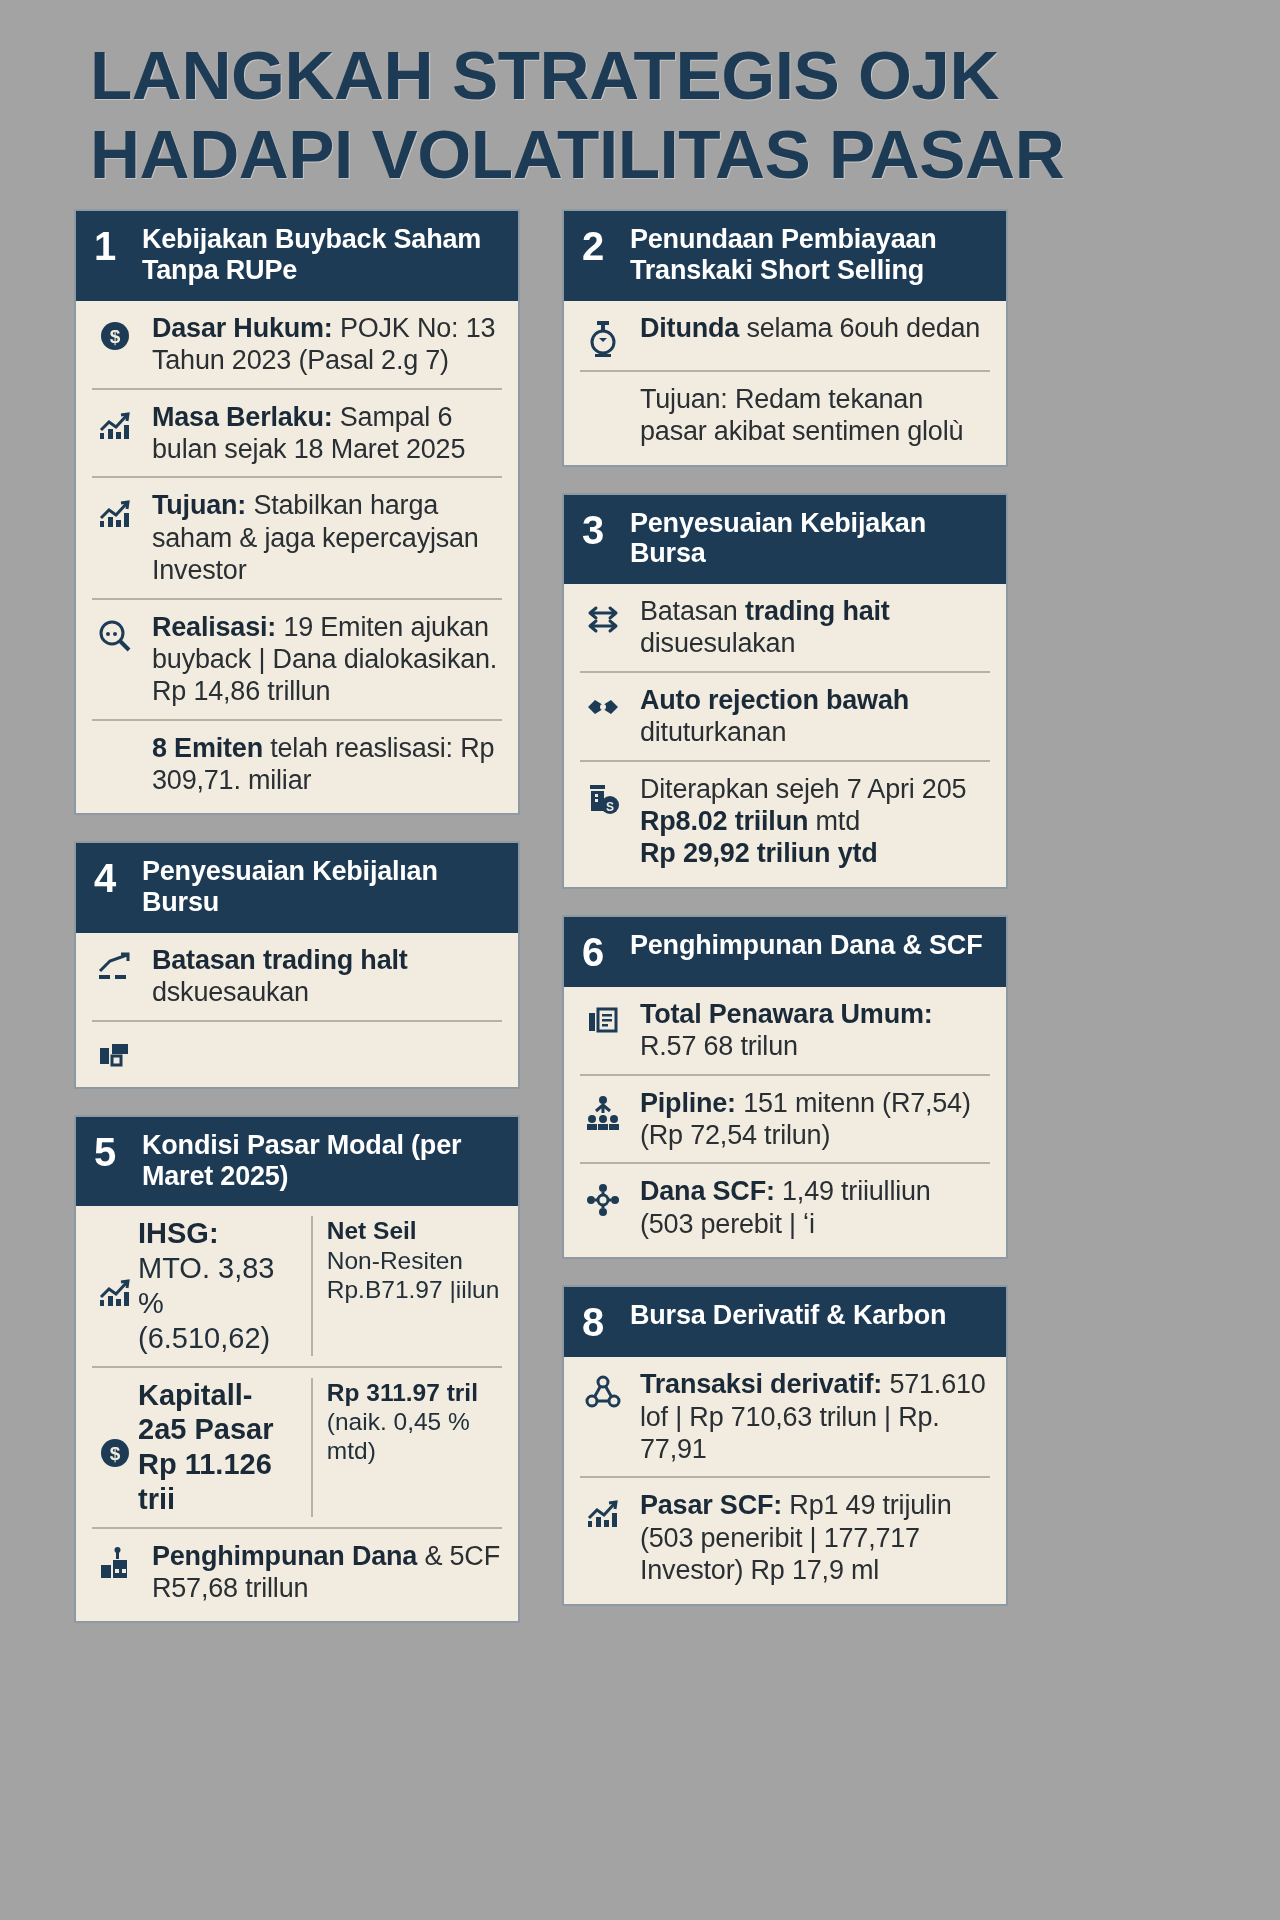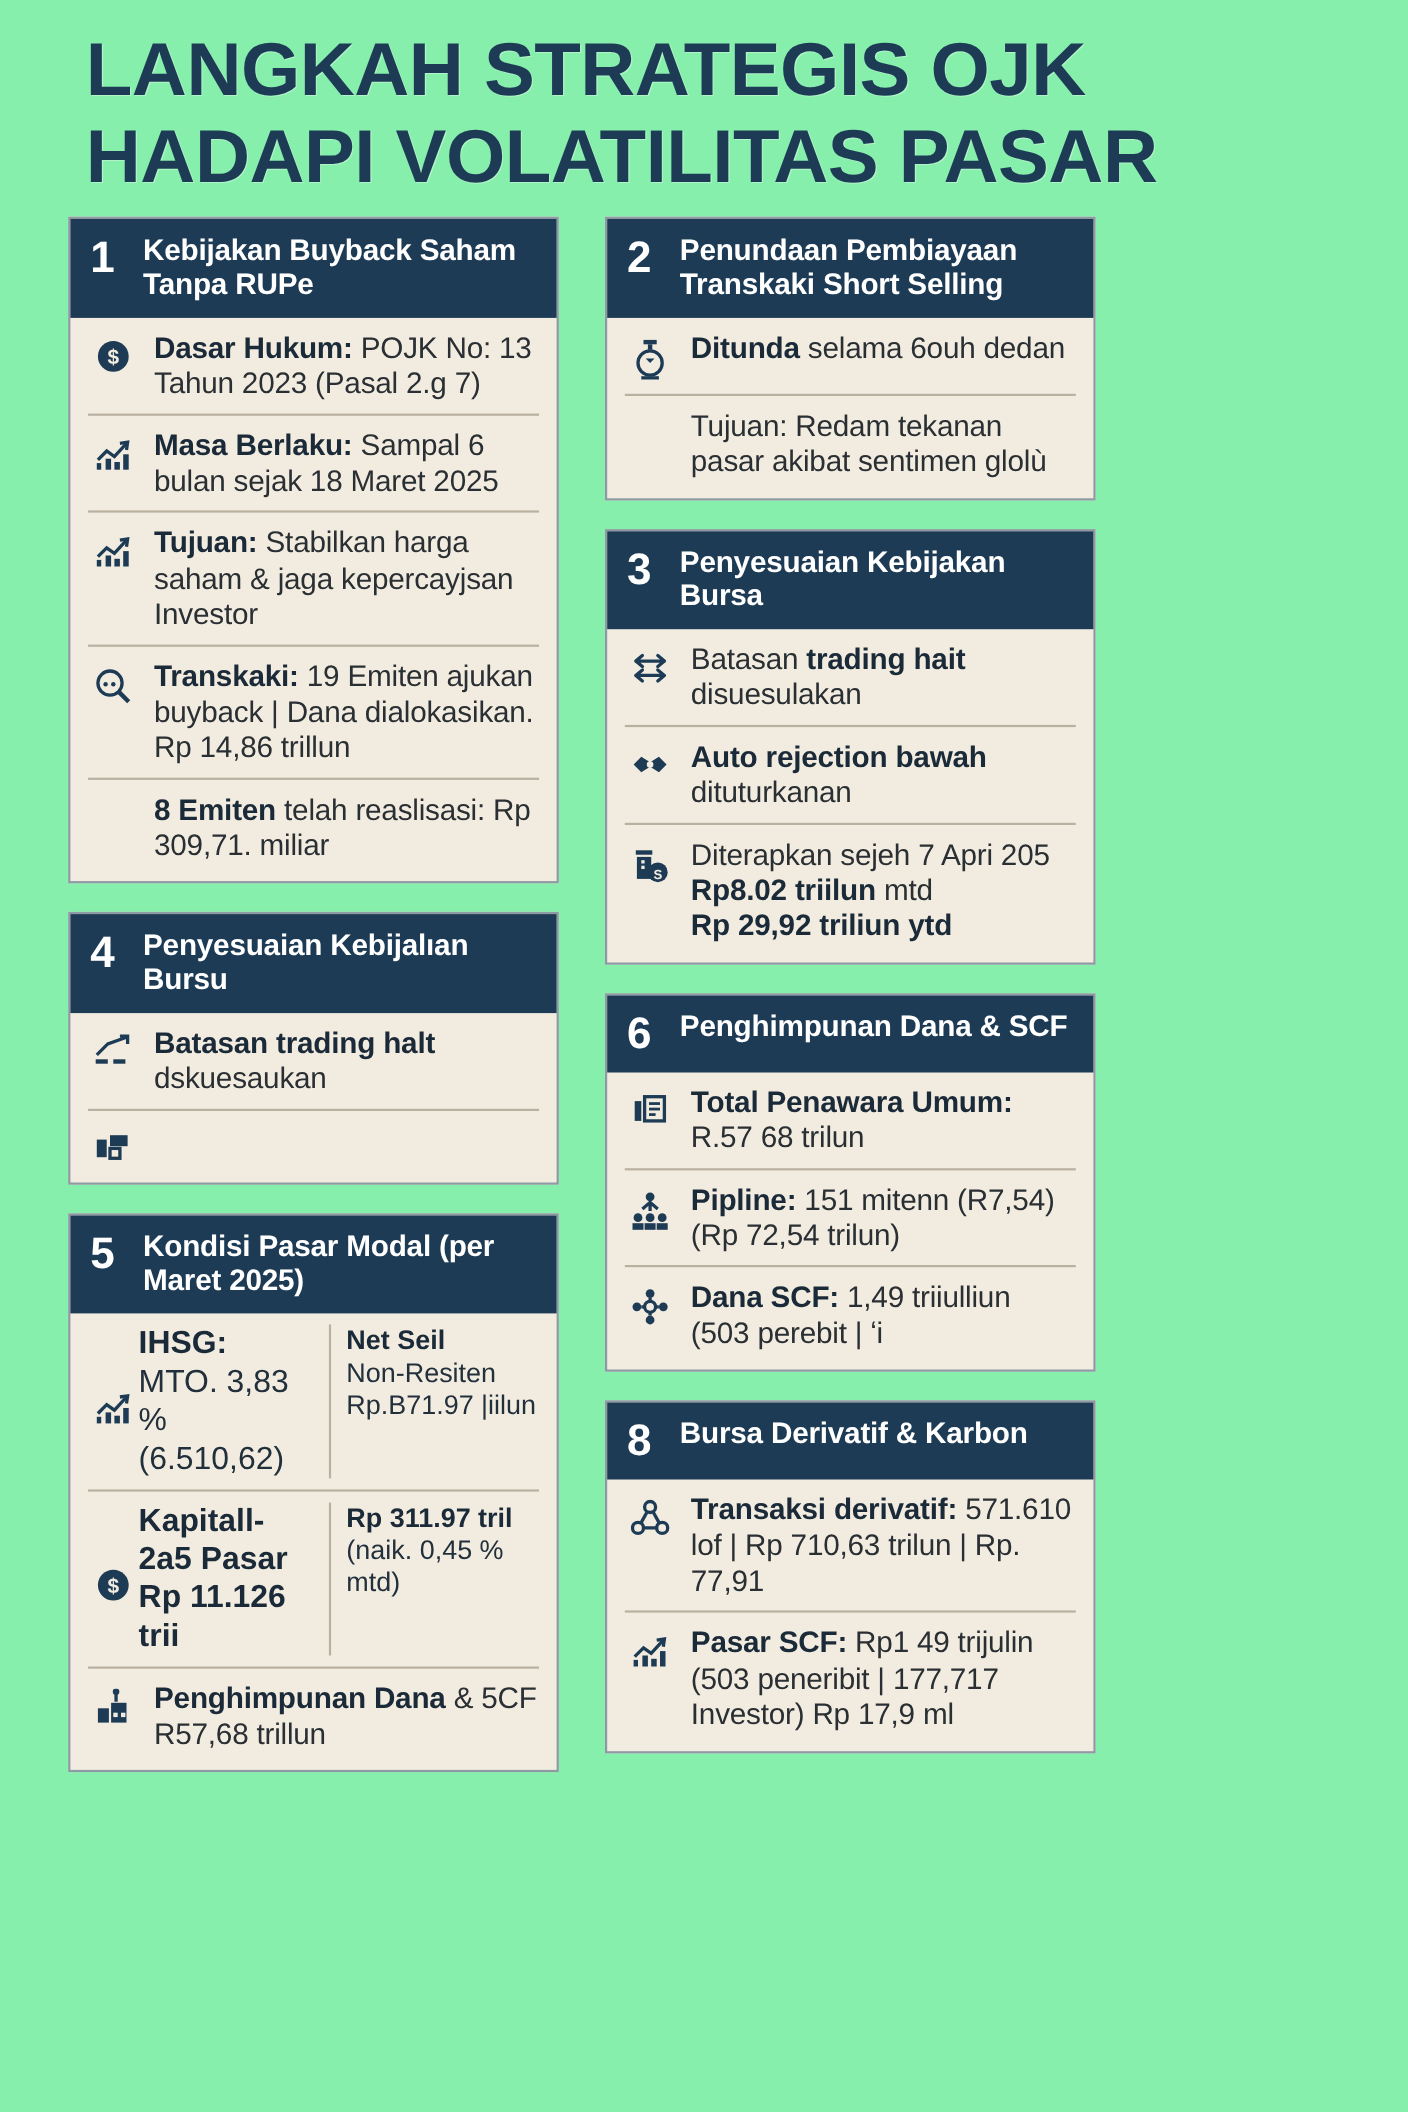--- a/index.html
+++ b/index.html
@@ -7,22 +7,22 @@
     width: 1280px;
     height: 1920px;
     background: #f2ece0;
     font-family: "Liberation Sans", sans-serif;
     color: #22303c;
   }
   .page {
     position: relative;
     width: 1280px;
     height: 1920px;
-    background: #86efac;
-    padding: 0;
+    background: #a3a3a3;
+    padding: 12px;
     overflow: hidden;
   }
 
   
   .title-block {
     padding: 30px 60px 6px 78px;
   }
   .title-line {
     font-size: 68px;
     line-height: 0.98;
@@ -190,21 +190,21 @@
 
           <div class="row">
             <span class="ico">
               <svg width="36" height="36" viewBox="0 0 36 36">
                   <circle cx="15" cy="15" r="11" stroke="#1d3b55" stroke-width="3" fill="none"></circle>
                   <circle cx="11" cy="16" r="2" fill="#1d3b55"></circle>
                   <circle cx="18" cy="16" r="2" fill="#1d3b55"></circle>
                   <line x1="23" y1="23" x2="32" y2="32" stroke="#1d3b55" stroke-width="4"></line>
                 </svg>
             </span>
-            <span class="txt"><b>Transkaki:</b><span> 19 Emiten ajukan buyback | Dana dialokasikan. Rp 14,86 trillun</span></span>
+            <span class="txt"><b>Realisasi:</b><span> 19 Emiten ajukan buyback | Dana dialokasikan. Rp 14,86 trillun</span></span>
           </div>
 
           <div class="row">
             <span class="ico"></span>
             <span class="txt"><b>8 Emiten</b><span> telah reaslisasi: Rp 309,71. miliar</span></span>
           </div>
 
         </div>
       </div>
 

